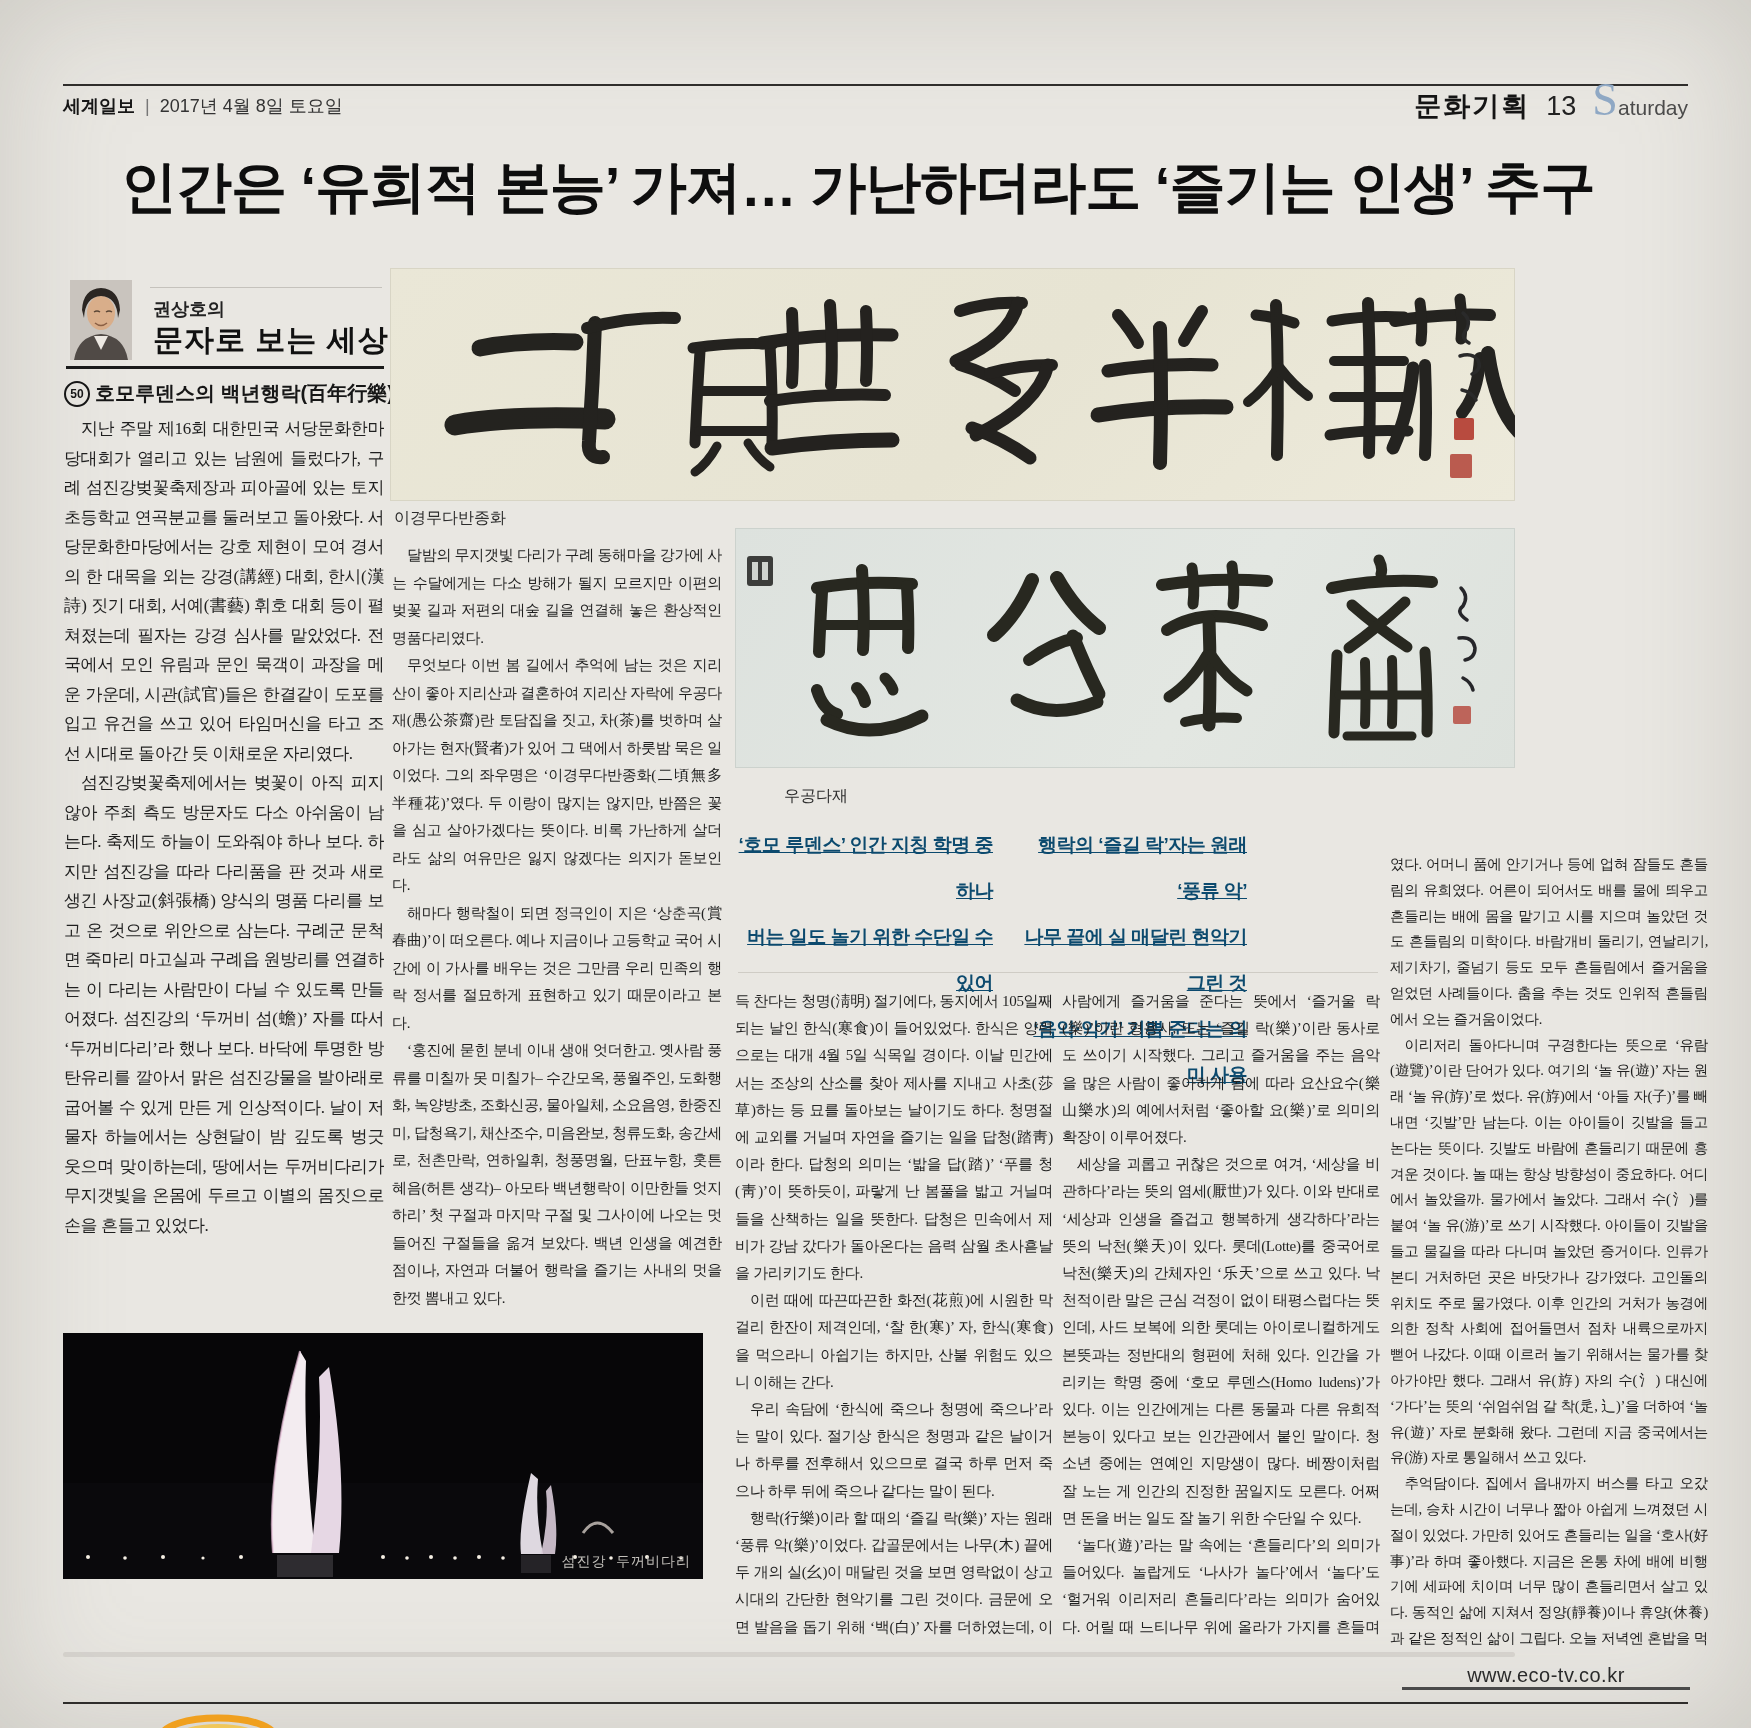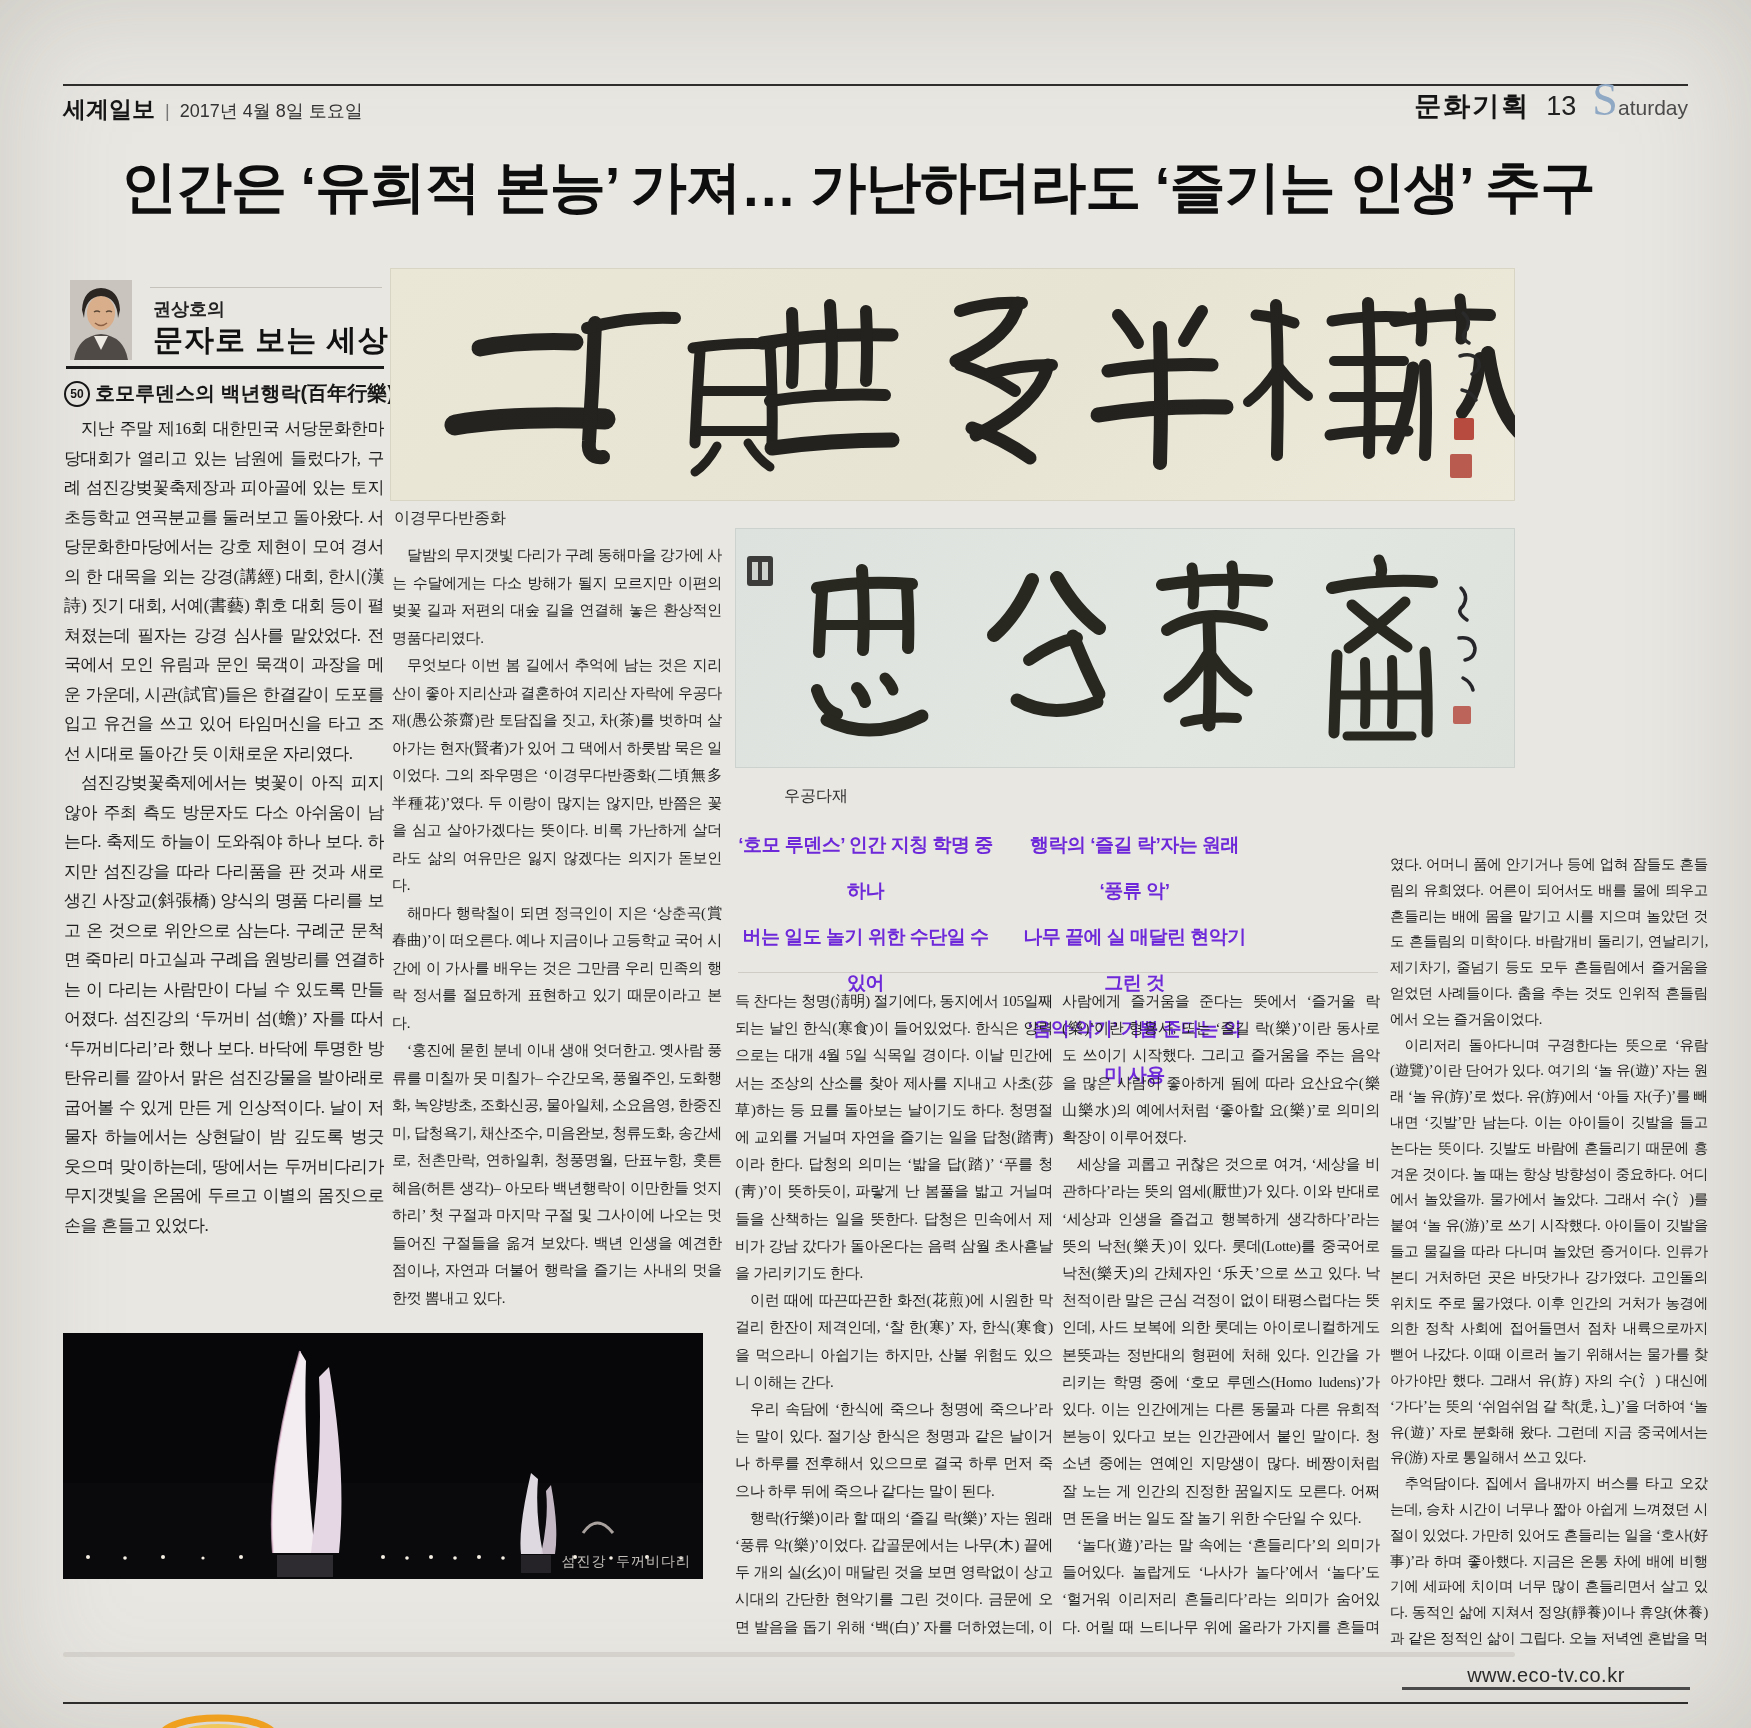--- a/index.html
+++ b/index.html
@@ -4,21 +4,21 @@
 <style>
   html,body{margin:0;padding:0;background:#d8d6d1;}
   .page{position:relative;width:1751px;height:1728px;background:#e9e7e2;overflow:hidden;
         font-family:"Liberation Serif",serif;color:#222;
         box-shadow:inset 0 0 120px rgba(120,115,105,.25);}
   .abs{position:absolute;}
   
   .rule{background:#2f2d2b;}
   .masthead-left{font-family:"Liberation Sans",sans-serif;font-size:18px;color:#333;
         display:flex;align-items:baseline;gap:10px;}
-  .masthead-left .paper{font-weight:bold;font-size:23px;color:#161616;text-align:center;}
+  .masthead-left .paper{font-weight:bold;font-size:18px;color:#161616;text-align:center;}
   .masthead-left .sep{color:#777;}
   .masthead-right{font-family:"Liberation Sans",sans-serif;display:flex;align-items:baseline;gap:16px;}
   .masthead-right .section{font-weight:bold;font-size:27px;color:#141414;letter-spacing:2px;}
   .masthead-right .pageno{font-size:27px;color:#222;}
   .masthead-right .dayS{font-family:"Liberation Serif",serif;font-size:46px;color:#8fa8c4;line-height:20px;}
   .masthead-right .dayRest{font-size:21px;color:#4b4b4b;}
   
   .headline{font-family:"Liberation Sans",sans-serif;font-weight:bold;font-size:56px;
         color:#0e0e0e;white-space:nowrap;letter-spacing:-1px;margin-left:16px;}
   
@@ -38,21 +38,21 @@
   .col-sm{font-size:15px;line-height:27.2px;letter-spacing:-.3px;}
   .col-last{font-size:14.5px;line-height:25.8px;letter-spacing:-.3px;}
   
   .art1{background:linear-gradient(135deg,#eae7d7 0%,#e7e4d3 55%,#edeadb 100%);
         box-shadow:0 0 0 1px #d8d5c5 inset;}
   .art2{background:linear-gradient(120deg,#dde2de 0%,#e3e7e2 60%,#dde2dd 100%);
         box-shadow:0 0 0 1px #ccd2cd inset;}
   .caption{font-family:"Liberation Sans",sans-serif;font-size:16px;color:#2c2c2c;}
   
   .quote{font-family:"Liberation Sans",sans-serif;font-weight:bold;font-size:19px;
-        line-height:46px;color:#6d28d9;text-align:center;letter-spacing:-.5px;}
+        line-height:46px;color:#0c4a6e;text-align:right;letter-spacing:-.5px;text-decoration:underline;}
   .quote p{margin:0;text-indent:0;}
   .quote-rule{background:#cfccc5;}
   
   .photo{background:#070608;overflow:hidden;}
   .photo-caption{position:absolute;right:12px;bottom:8px;font-family:Liberation Mono, monospace;
         font-size:14px;color:#c3c0bb;letter-spacing:1px;}
   .smear{background:#c6c3bd;opacity:.55;border-radius:3px;}
   .footer-url{font-family:"Liberation Sans",sans-serif;font-size:20px;color:#2b2b2b;
         border-bottom:3px solid #4a4a4a;text-align:center;letter-spacing:.5px;}
 </style>

